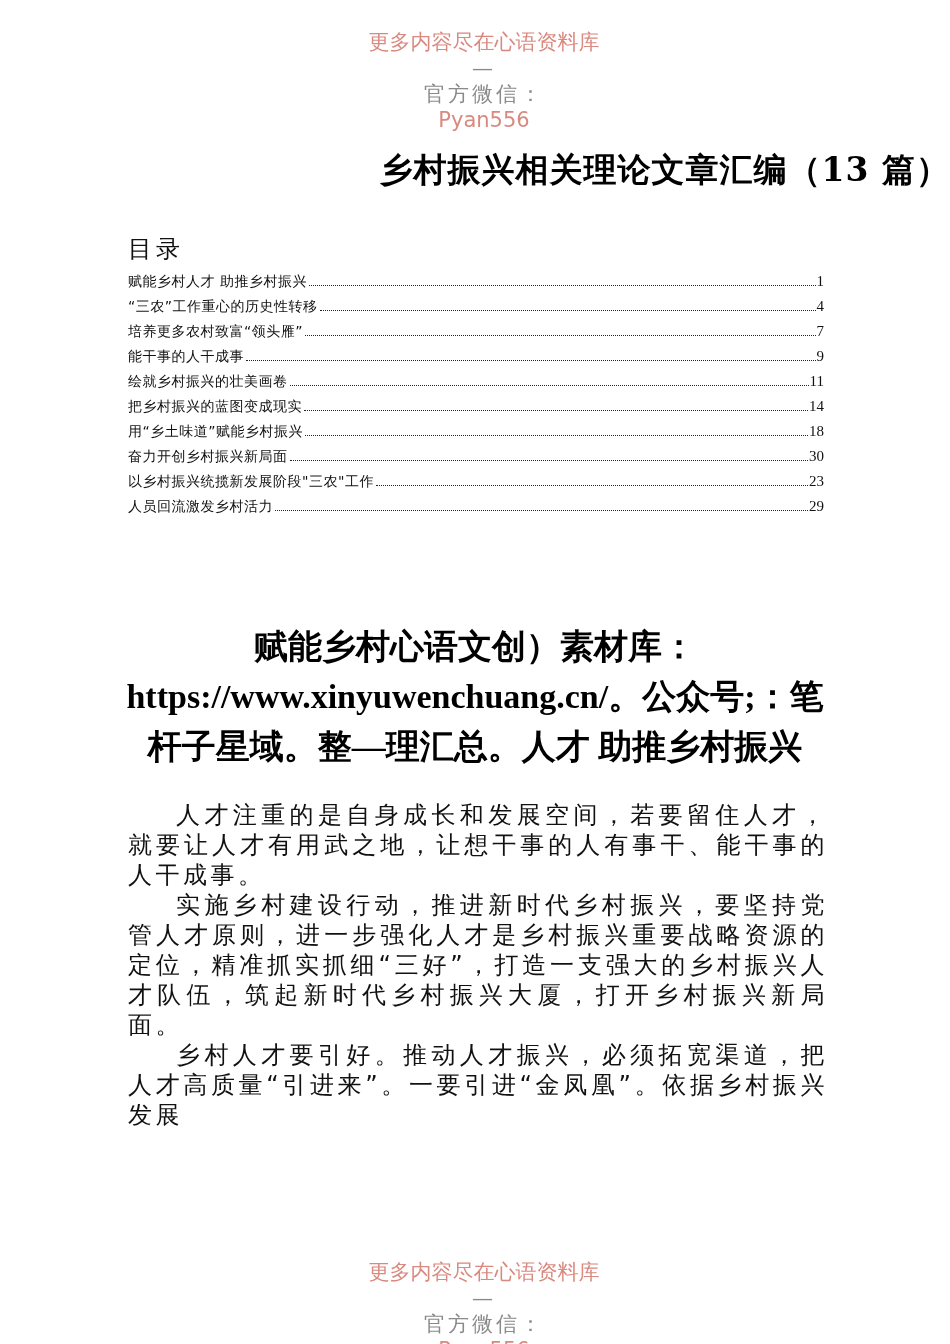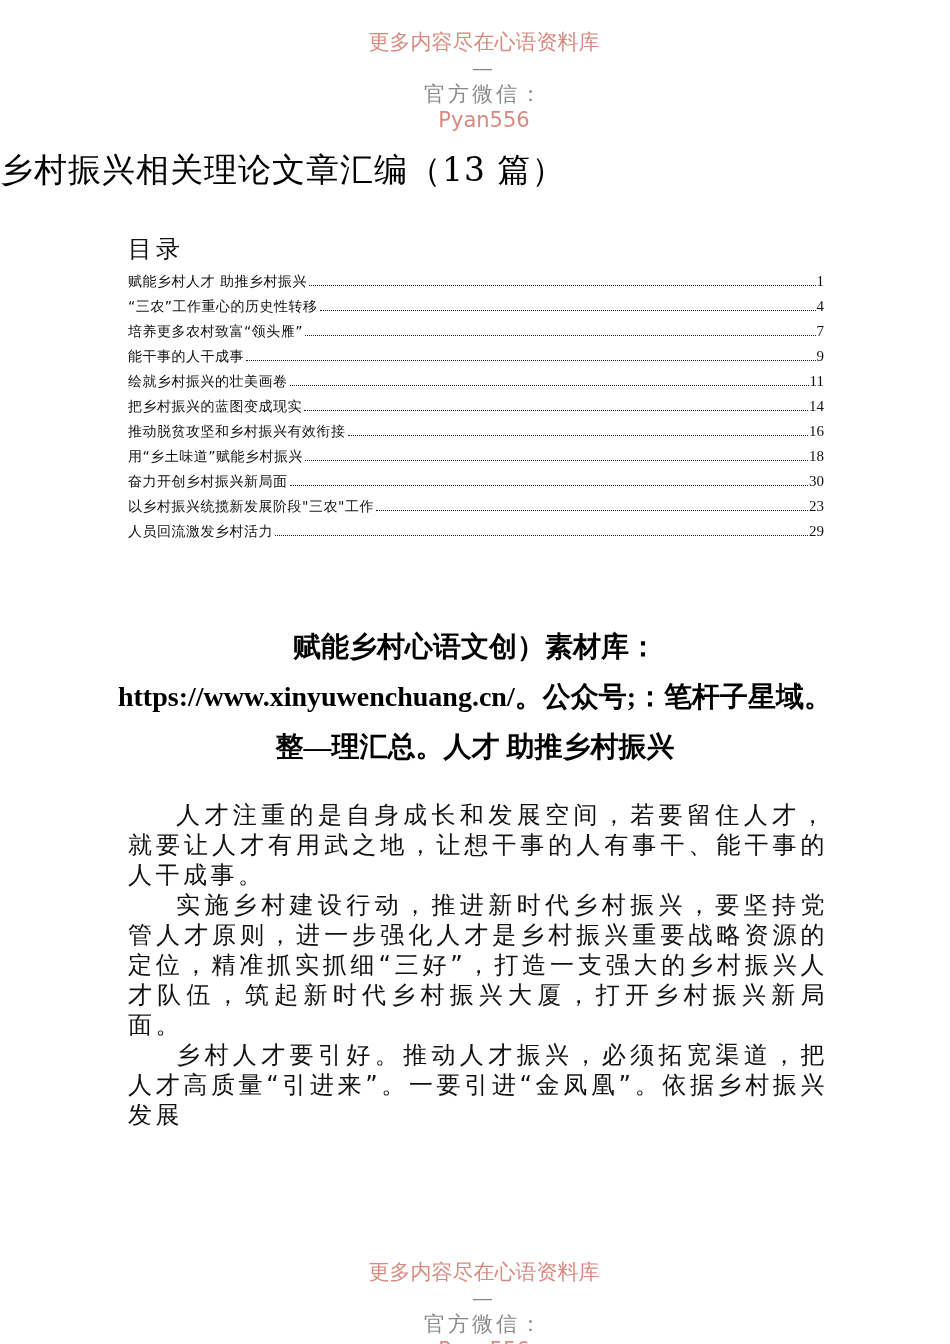--- a/index.html
+++ b/index.html
@@ -5,30 +5,30 @@
   html, body { margin: 0; padding: 0; background: #ffffff; }
   body { width: 950px; height: 1344px; position: relative; overflow: hidden; font-family: "DejaVu Serif", "Liberation Serif", serif; color: #111; }
   .banner { position: absolute; left: 224px; width: 520px; height: 40px; display: flex; align-items: center; flex-direction: column; }
   .banner.top { top: 28px; }
   .banner.bottom { top: 1258px; }
   .banner .logo { width: 38px; height: 38px; margin-right: 6px; }
   .banner .text-red { color: #d98a80; font-size: 21px; font-family: "DejaVu Serif", serif; letter-spacing: 0px; }
   .banner .text-gray { color: #8a8a8a; font-size: 21px; font-family: "DejaVu Serif", serif; letter-spacing: 3px; }
   .banner .text-id { color: #d98a80; font-size: 21px; font-family: "DejaVu Sans", "Liberation Sans", sans-serif; }
 
-  .title { position: absolute; top: 148px; left: 0; width: 950px; text-align: left; font-size: 33px; font-weight: normal; font-family: "DejaVu Serif", serif; color: #000; letter-spacing: 1px; }
+  .title { position: absolute; top: 148px; left: 0; width: 950px; text-align: right; font-size: 33px; font-weight: bold; font-family: "DejaVu Serif", serif; color: #000; letter-spacing: 1px; }
 
   .toc-heading { position: absolute; top: 233px; left: 128px; font-size: 24px; color: #111; letter-spacing: 4px; font-family: Liberation Serif, serif; }
   .toc { position: absolute; top: 273px; left: 128px; width: 696px; }
   .toc-row { display: flex; align-items: baseline; height: 25px; font-size: 14px; color: #111; }
   .toc-row .label { white-space: nowrap; font-family: "DejaVu Sans", sans-serif; letter-spacing: 0.5px; }
   .toc-row .dots { flex: 1; border-bottom: 1.5px dotted #222; margin: 0 1px 4px 2px; height: 1px; }
   .toc-row .page { font-family: "Liberation Serif", serif; font-size: 15px; }
 
-  .heading { position: absolute; top: 622px; left: 110px; width: 730px; text-align: center; font-size: 28px; font-weight: bold; line-height: 50px; color: #000; font-family: "Liberation Serif", "DejaVu Serif", serif; }
+  .heading { position: absolute; top: 622px; left: 110px; width: 730px; text-align: center; font-size: 34px; font-weight: bold; line-height: 50px; color: #000; font-family: "Liberation Serif", "DejaVu Serif", serif; }
 
   .body-text { position: absolute; top: 800px; left: 128px; width: 700px; font-size: 24px; line-height: 30px; color: #111; font-family: "DejaVu Sans", sans-serif; letter-spacing: 3.5px; text-align: justify; }
   .body-text p { margin: 0; text-indent: 48px; }
 </style>
 </head>
 <body>
 
 <div class="banner top">
   <svg class="logo" viewBox="0 0 40 40">
     <circle cx="20" cy="20" r="17" fill="none" stroke="#9b2a2a" stroke-width="3" stroke-dasharray="80 30"></circle>
@@ -71,25 +71,20 @@
       <span class="label">绘就乡村振兴的壮美画卷</span>
       <span class="dots"></span>
       <span class="page">11</span>
     </div>
   <div class="toc-row">
       <span class="label">把乡村振兴的蓝图变成现实</span>
       <span class="dots"></span>
       <span class="page">14</span>
     </div>
   <div class="toc-row">
-      <span class="label">推动脱贫攻坚和乡村振兴有效衔接</span>
-      <span class="dots"></span>
-      <span class="page">16</span>
-    </div>
-  <div class="toc-row">
       <span class="label">用“乡土味道”赋能乡村振兴</span>
       <span class="dots"></span>
       <span class="page">18</span>
     </div>
   <div class="toc-row">
       <span class="label">奋力开创乡村振兴新局面</span>
       <span class="dots"></span>
       <span class="page">30</span>
     </div>
   <div class="toc-row">

